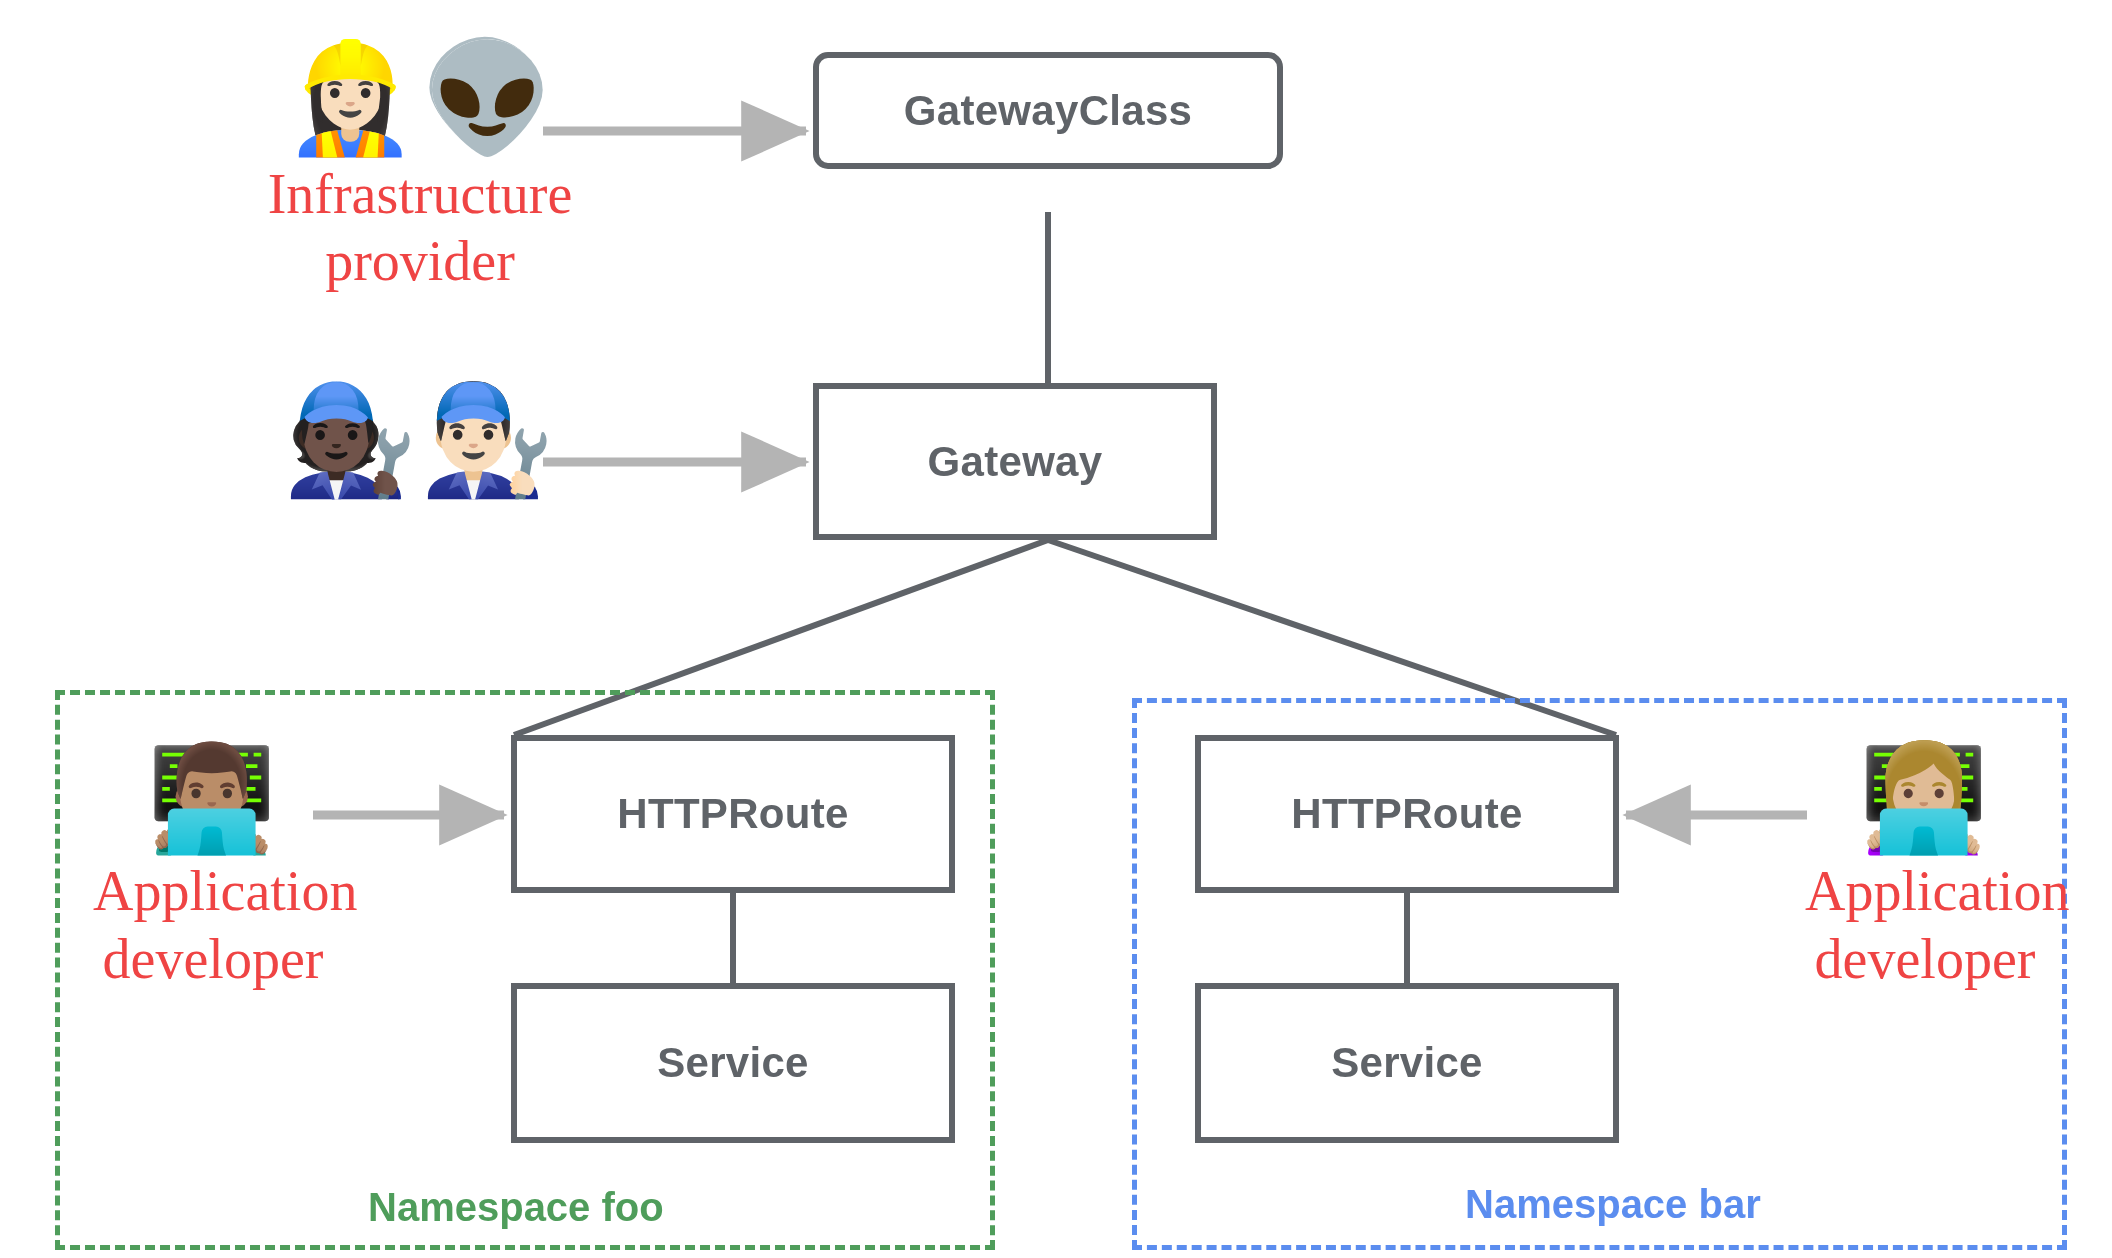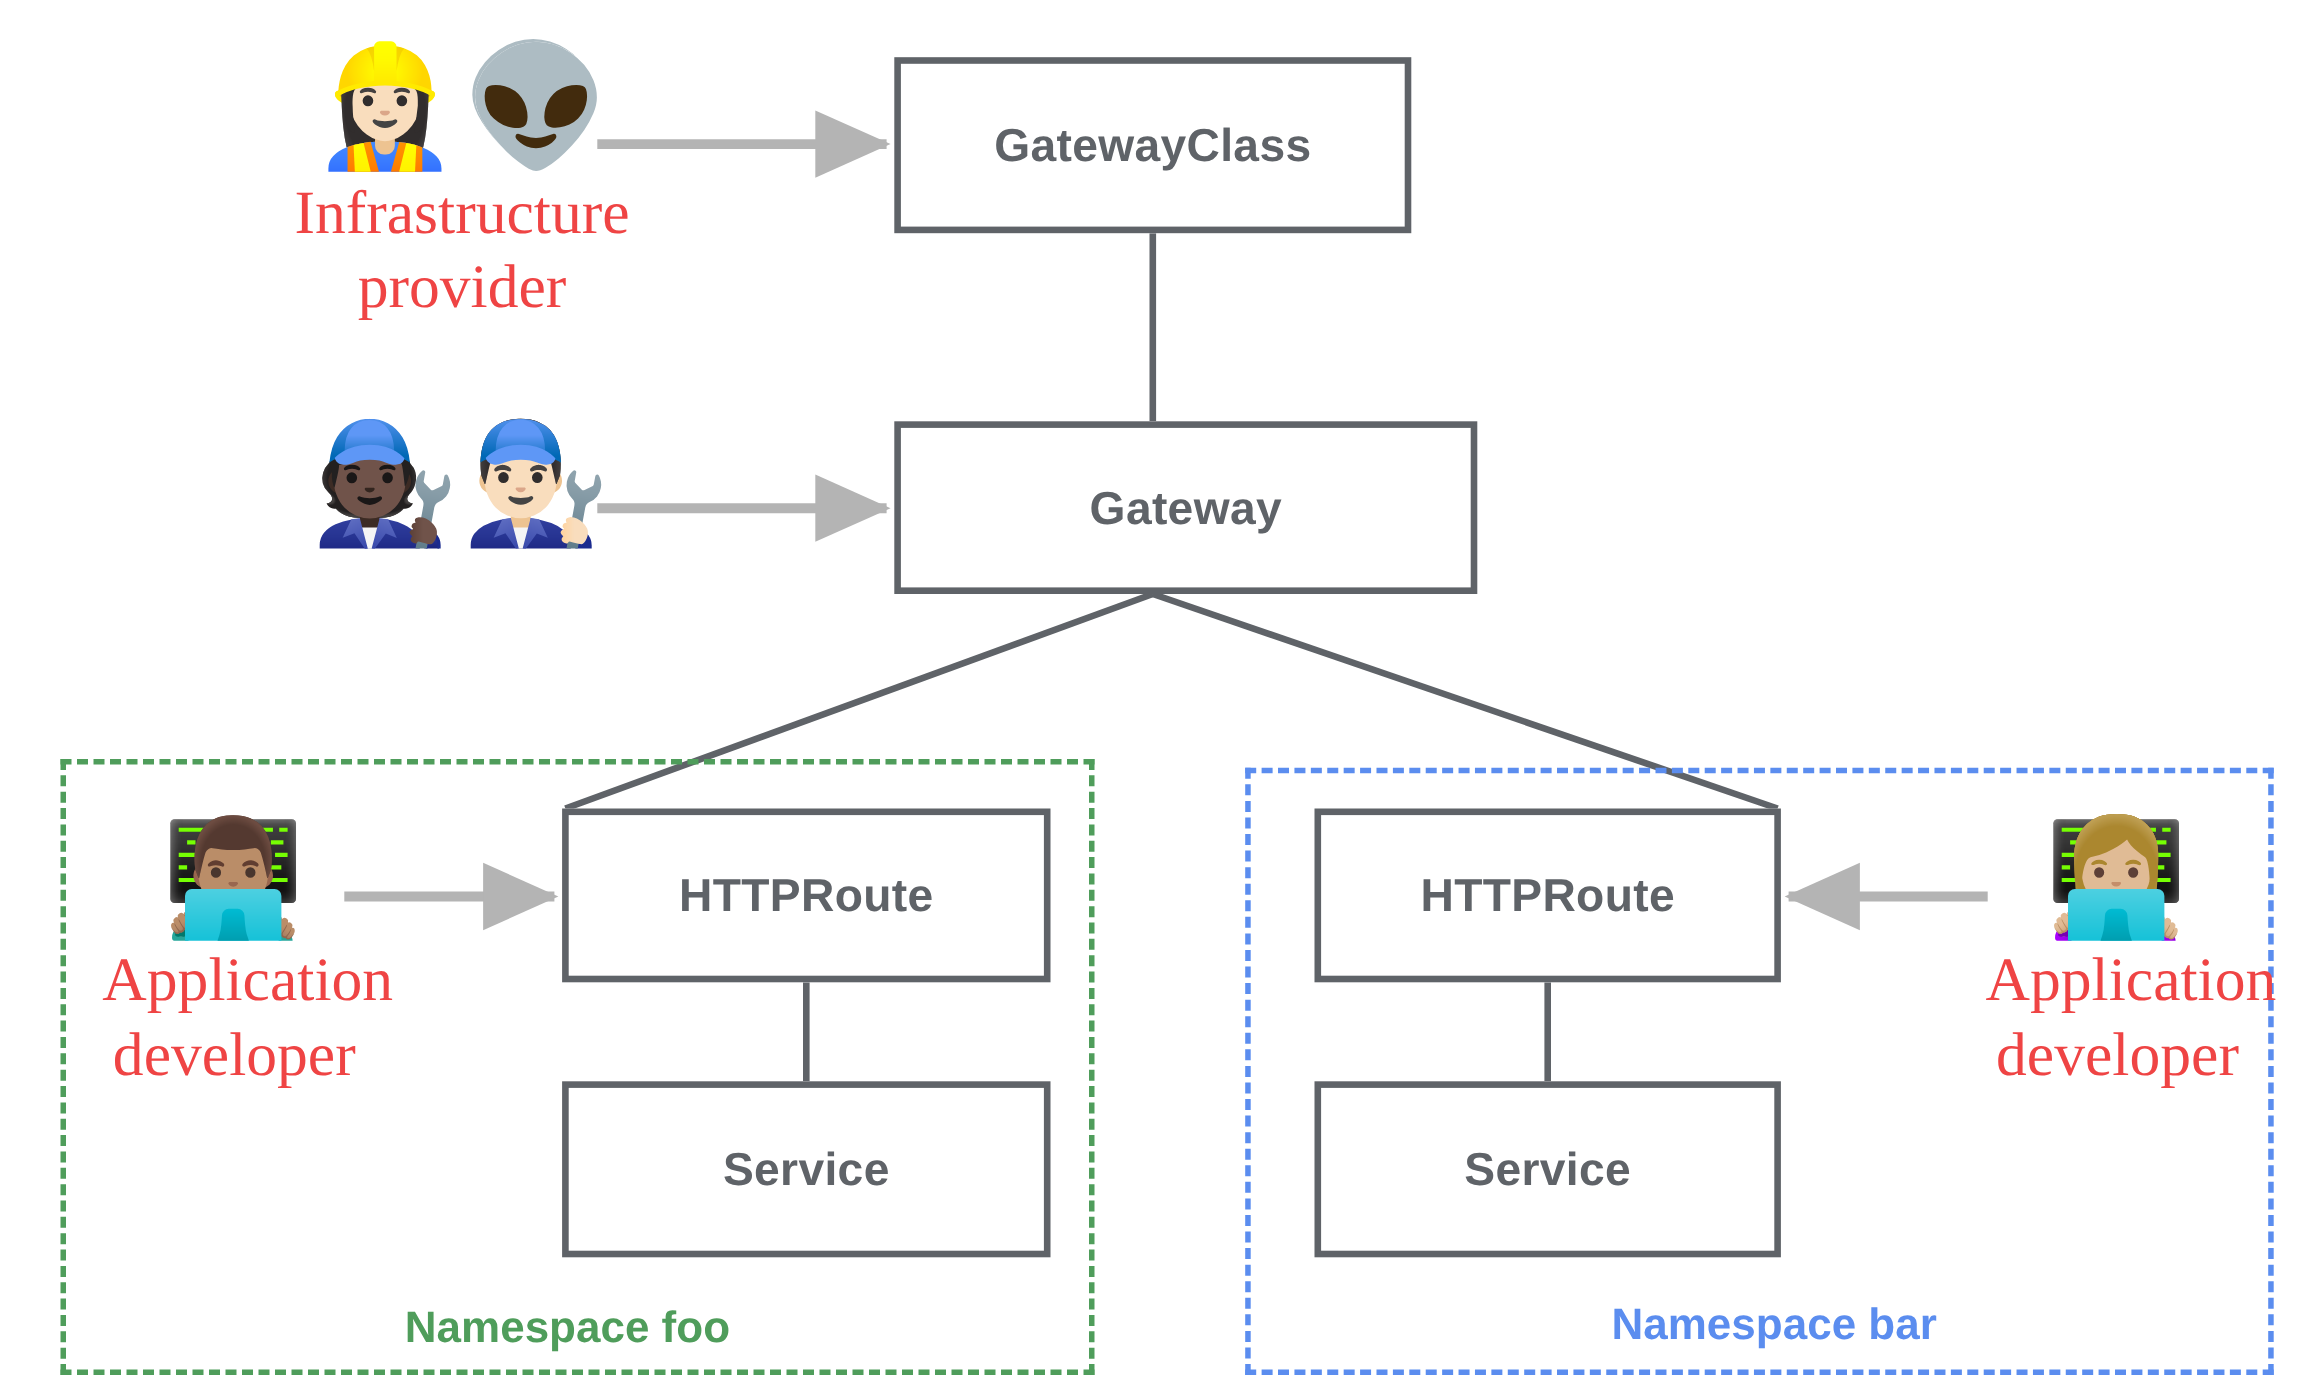--- a/index.html
+++ b/index.html
@@ -39,22 +39,22 @@
   }
   .res-box-label {
     font-family: "Liberation Sans", sans-serif;
     font-weight: bold;
     font-size: 42px;
     color: #5f6368;
     letter-spacing: 0.3px;
     white-space: nowrap;
   }
 
-  #box-gatewayclass { left: 813px;  top: 52px;   width: 470px; height: 160px; }
-  #box-gateway      { left: 813px;  top: 383px;  width: 530px; height: 157px; }
+  #box-gatewayclass { left: 813px;  top: 52px;   width: 470px; height: 117px; border-radius: 15px; }
+  #box-gateway      { left: 813px;  top: 383px;  width: 404px; height: 157px; }
   #box-httproute-foo{ left: 511px;  top: 735px;  width: 444px; height: 158px; }
   #box-service-foo  { left: 511px;  top: 983px;  width: 444px; height: 160px; }
   #box-httproute-bar{ left: 1195px; top: 735px;  width: 424px; height: 158px; }
   #box-service-bar  { left: 1195px; top: 983px;  width: 424px; height: 160px; }
 
   
   .namespace-group {
     position: absolute;
     box-sizing: border-box;
     border: 5px dashed;

